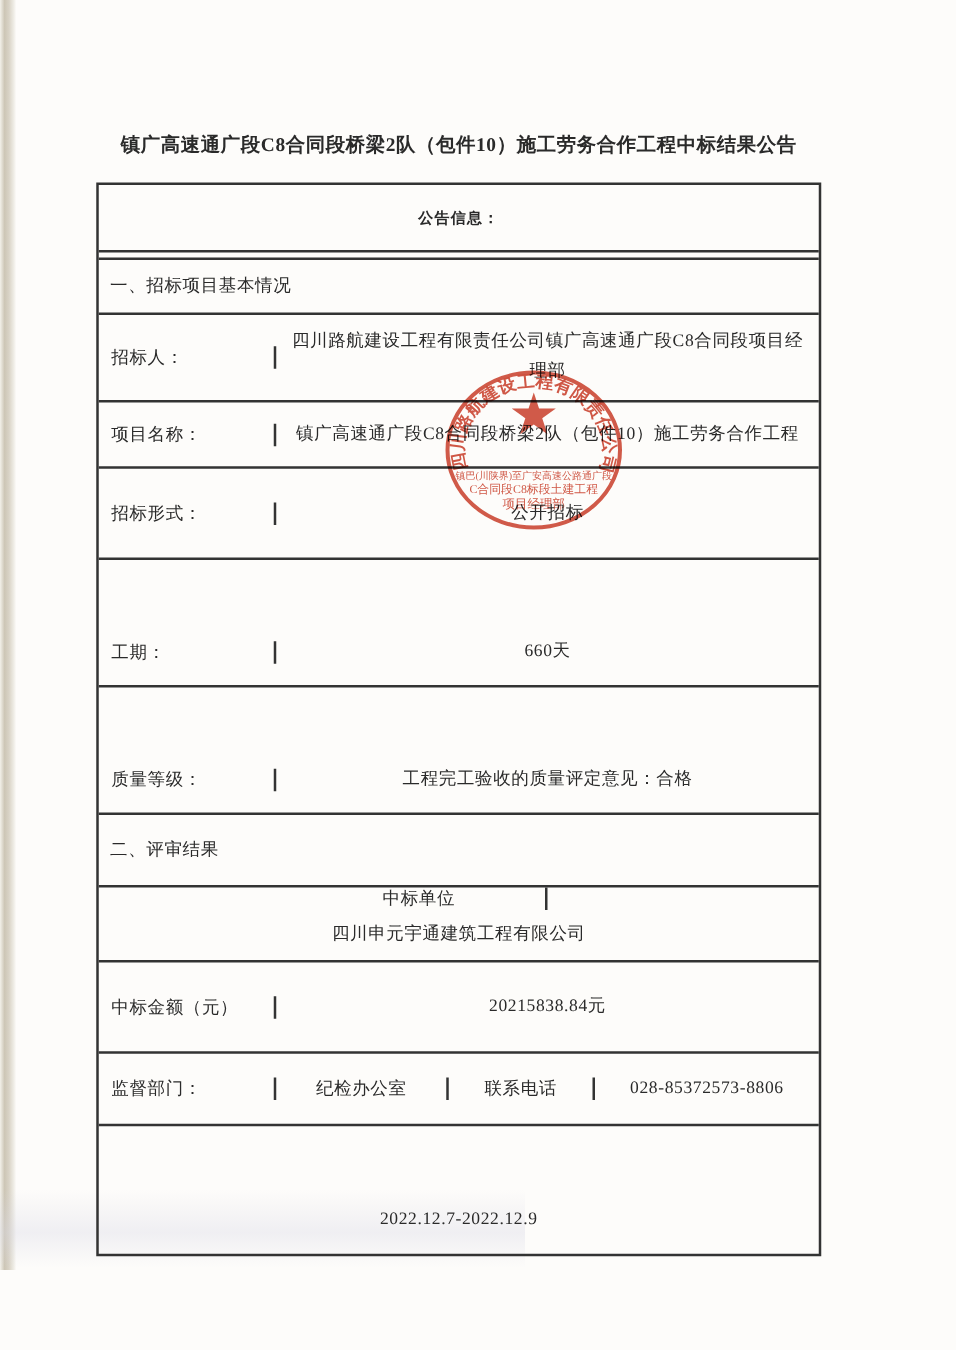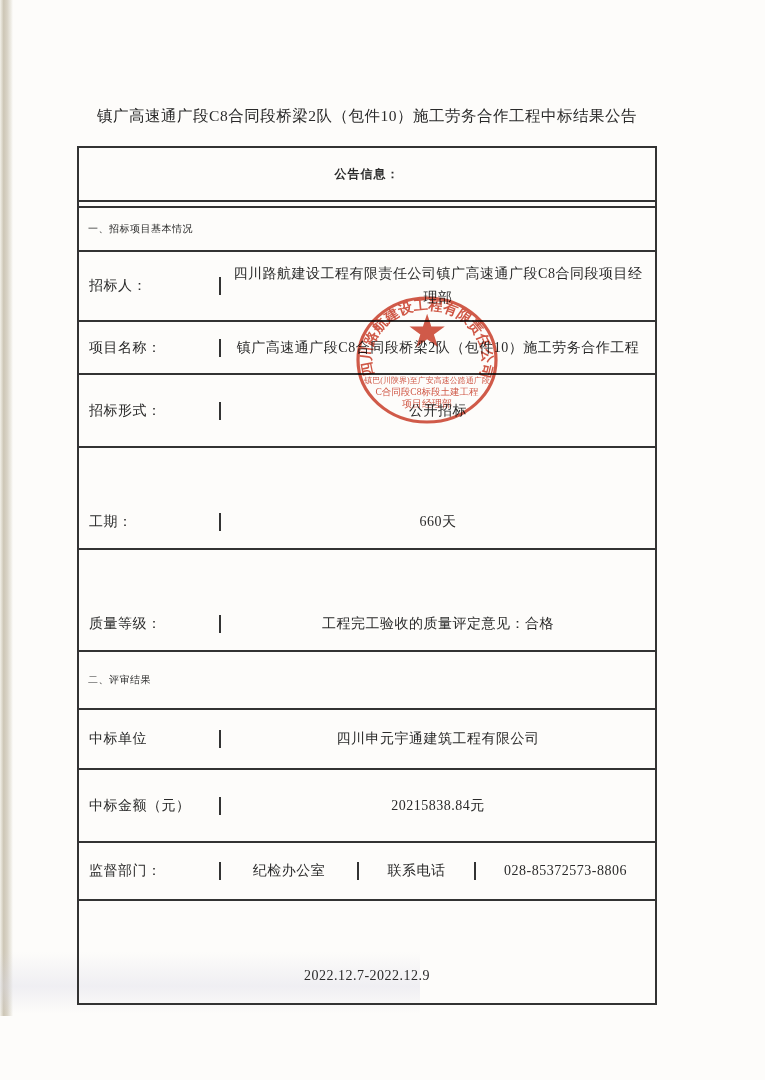--- a/index.html
+++ b/index.html
@@ -13,39 +13,39 @@
   .scan-edge-left{
     position:absolute;left:0;top:0;width:13px;height:1016px;
     background:linear-gradient(to right,#f3f1ea 0%,#cdc6b6 28%,#d9d3c6 55%,#efede6 85%,#fdfcfa 100%);
   }
   .scan-shade-bottom{
     position:absolute;left:0;top:952px;width:420px;height:62px;
     background:linear-gradient(to bottom,rgba(255,255,255,0) 0%,rgba(214,214,228,0.35) 55%,rgba(255,255,255,0) 100%);
   }
   .doc-title{
     position:absolute;left:77px;top:106px;width:580px;
-    text-align:center;font-size:15.5px;font-weight:normal;letter-spacing:0.5px;
+    text-align:center;font-size:15.5px;font-weight:bold;letter-spacing:0.5px;
   }
   .doc-table{
     position:absolute;left:77px;top:146px;width:580px;
     border:2px solid #333;box-sizing:border-box;background:rgba(255,255,255,0.0);
   }
   .trow{display:flex;border-bottom:2px solid #333;box-sizing:border-box;align-items:center;}
   .trow:last-child{border-bottom:none;}
   .row-header{height:54px;justify-content:center;align-items:center;font-weight:bold;font-size:12px;letter-spacing:1px;}
   .row-gap{height:6px;}
-  .row-section{height:44px;align-items:center;padding-left:9px;font-size:10px;letter-spacing:0.5px;}
+  .row-section{height:44px;align-items:center;padding-left:9px;font-size:14px;letter-spacing:0.5px;}
   .cell{box-sizing:border-box;display:flex;align-items:center;font-size:14px;letter-spacing:0.5px;}
   .cell-label{width:142px;border-right:2px solid #333;padding-left:10px;flex:none;}
   .cell-value{flex:1;justify-content:center;text-align:center;padding:6px 10px;line-height:24px;}
   .cell-mid{width:138px;border-right:2px solid #333;justify-content:center;flex:none;}
   .cell-mid2{width:117px;border-right:2px solid #333;justify-content:center;flex:none;}
   .cell-last{flex:1;justify-content:center;}
   .h70{height:70px;}.h53{height:53px;}.h57{height:73px;}.h55{height:55px;margin-top:47px;}
-  .h58{height:58px;}.h60{height:60px;}
+  .h58{height:58px;}.h60{height:60px;flex-direction:column;}
   
   .stamp{
     position:absolute;left:334px;top:280px;width:190px;height:155px;
     mix-blend-mode:multiply;opacity:0.92;pointer-events:none;z-index:5;
     filter:blur(0.3px);
   }
 </style>
 </head>
 <body>
 

